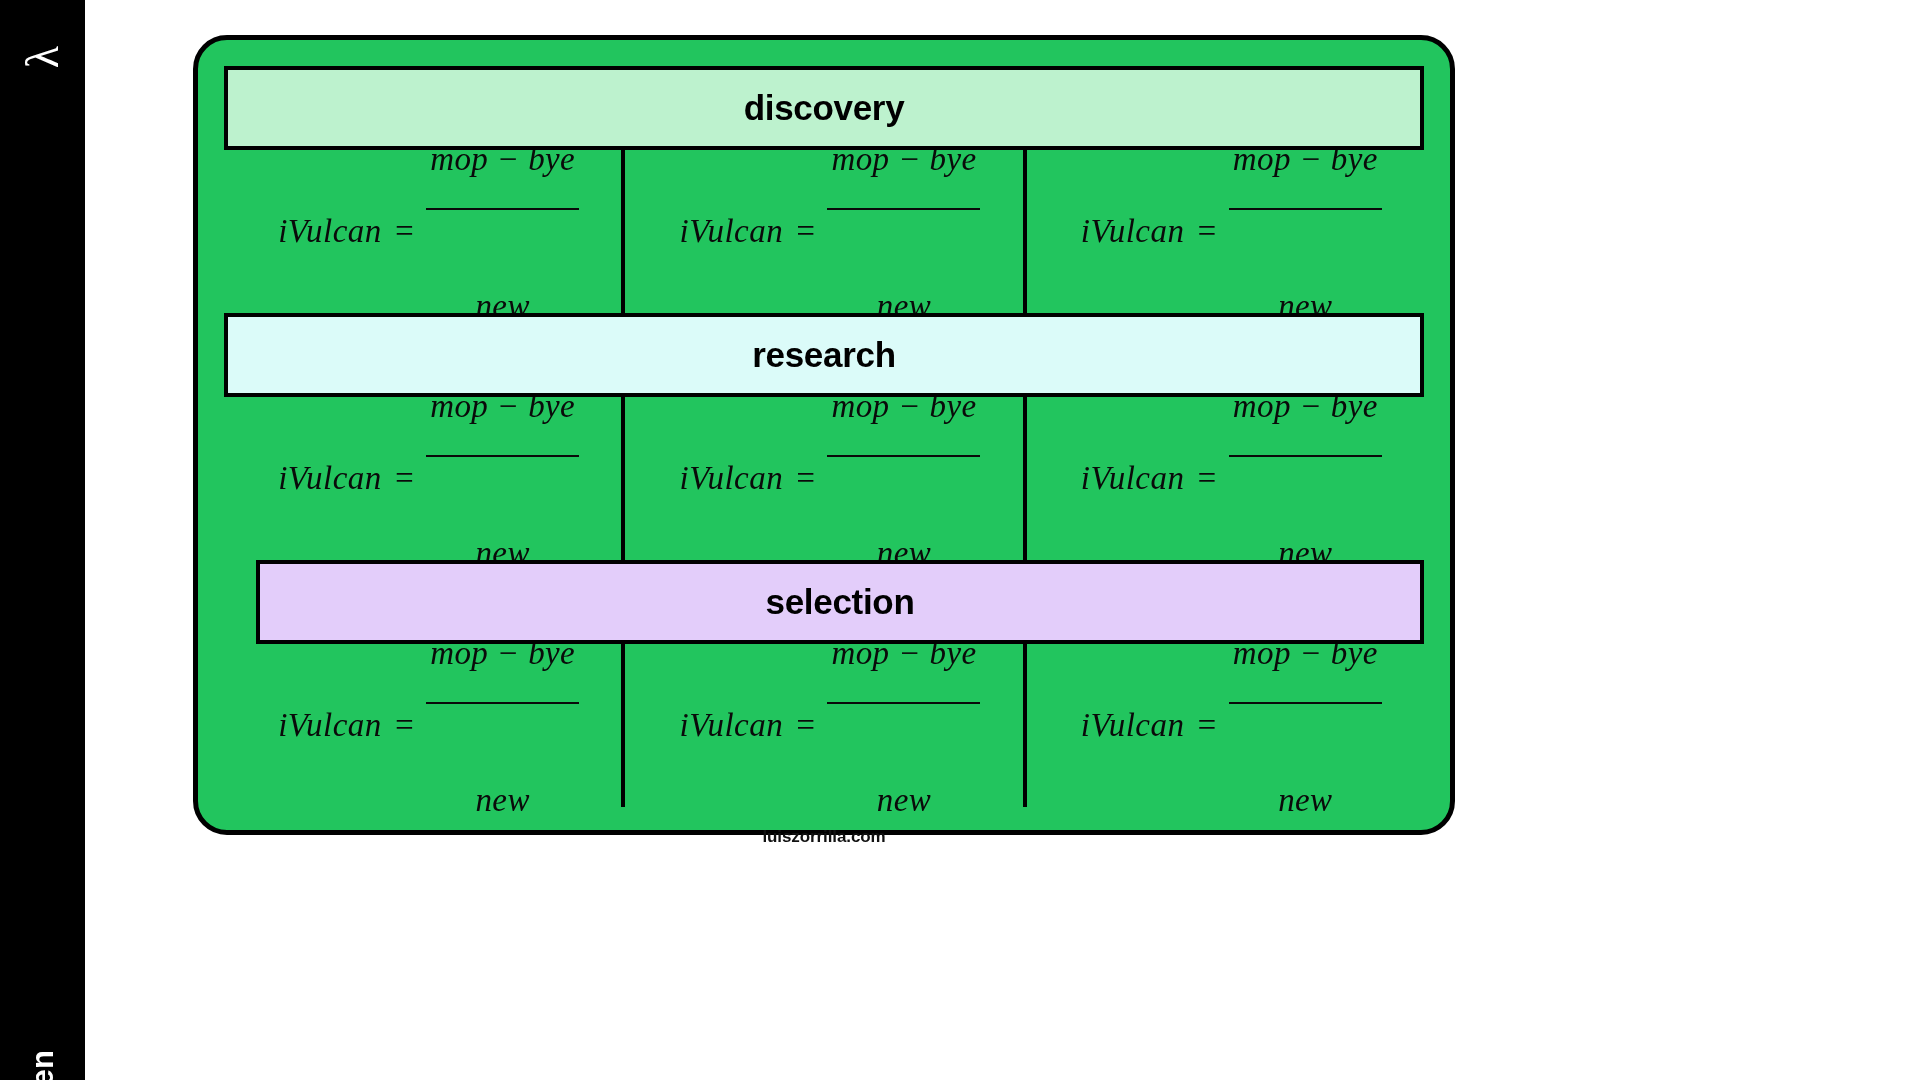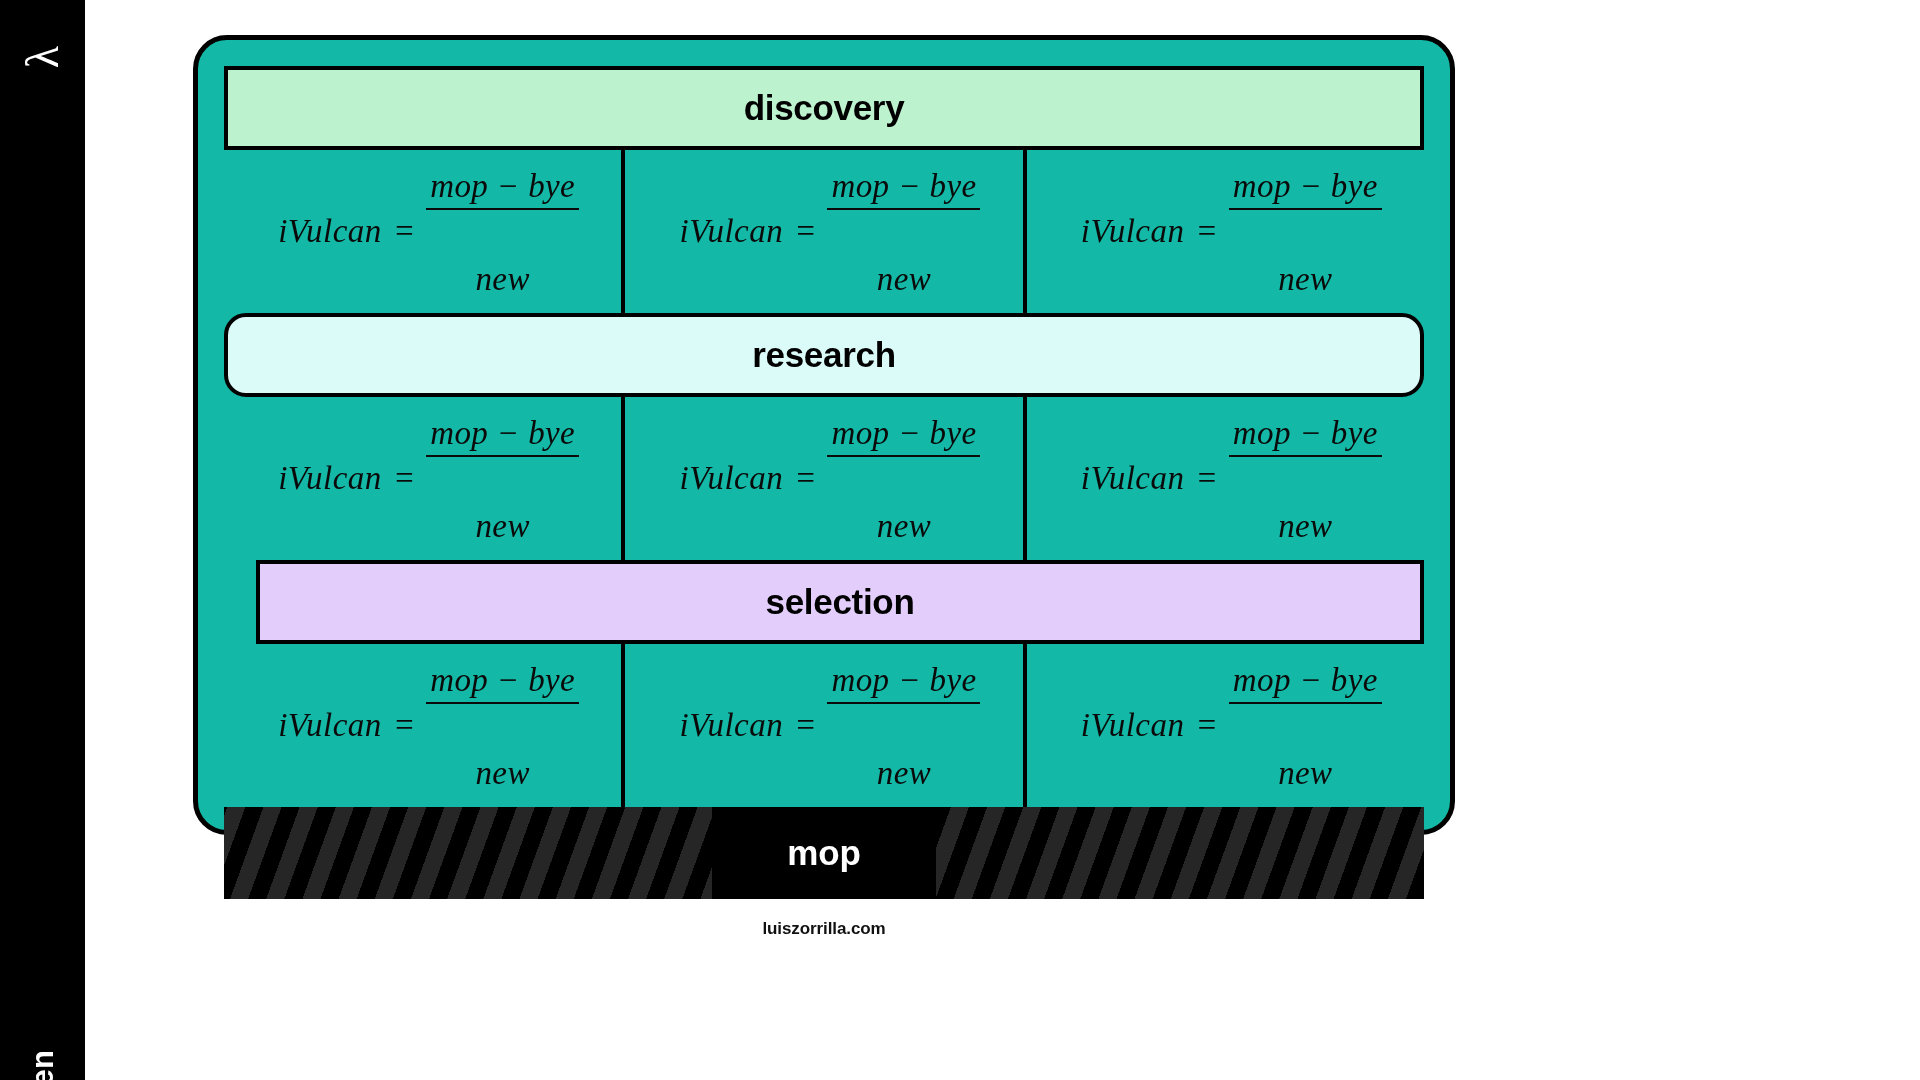--- a/index.html
+++ b/index.html
@@ -36,21 +36,21 @@
     font-weight:700;
     letter-spacing:.2px;
     white-space:nowrap;
   }
 
   
   #card{
     position:absolute;
     left:193px; top:35px;
     width:1262px; height:800px;
-    background:#14b8a6;
+    background:#22c55e;
     border:5px solid #000000;
     border-radius:34px;
     padding:26px 26px 0 26px;
   }
 
   
   .band{
     position:relative;
     height:84px;
     border:4px solid #000000;
@@ -90,20 +90,21 @@
   }
   .math .lhs{ letter-spacing:.5px; }
   .math .eq{ margin:0 11px; font-style:italic; }
   .frac{
     display:inline-flex;
     flex-direction:column;
     align-items:center;
     vertical-align:middle;
     position:relative;
     top:1px;
+    gap:27px;
   }
   .frac .num{ padding:0 4px 3px 4px; letter-spacing:.4px; }
   .frac .bar{
     width:100%;
     height:2px;
     background:#0a0a0a;
   }
   .frac .den{ padding:3px 4px 0 4px; letter-spacing:.4px;margin-top:48px; }
 
   
@@ -189,21 +190,21 @@
         <span class="eq">=</span>
         <span class="frac">
           <span class="num">mop − bye</span>
           <span class="bar"></span>
           <span class="den">new</span>
         </span>
       </span>
     </div>
   </div>
 
-  <div class="band" style="background: rgb(219, 251, 249); border-radius: 22px;">
+  <div class="band" style="background: rgb(219, 251, 249);">
     <span class="band-label">research</span>
   </div>
 
   <div class="formula-row">
     <div class="formula-cell">
       <span class="math">
         <span class="lhs">iVulcan</span>
         <span class="eq">=</span>
         <span class="frac">
           <span class="num">mop − bye</span>
@@ -269,22 +270,18 @@
         <span class="eq">=</span>
         <span class="frac">
           <span class="num">mop − bye</span>
           <span class="bar"></span>
           <span class="den">new</span>
         </span>
       </span>
     </div>
   </div>
 
-  <div id="stripe-band">
-    <div id="stripe-label-bg"></div>
-    <span id="stripe-label">mop</span>
-  </div>
 
   <div id="card-footer">
     <span id="footer-url">luiszorrilla.com</span>
   </div>
 
 </div>
 
 </body></html>

